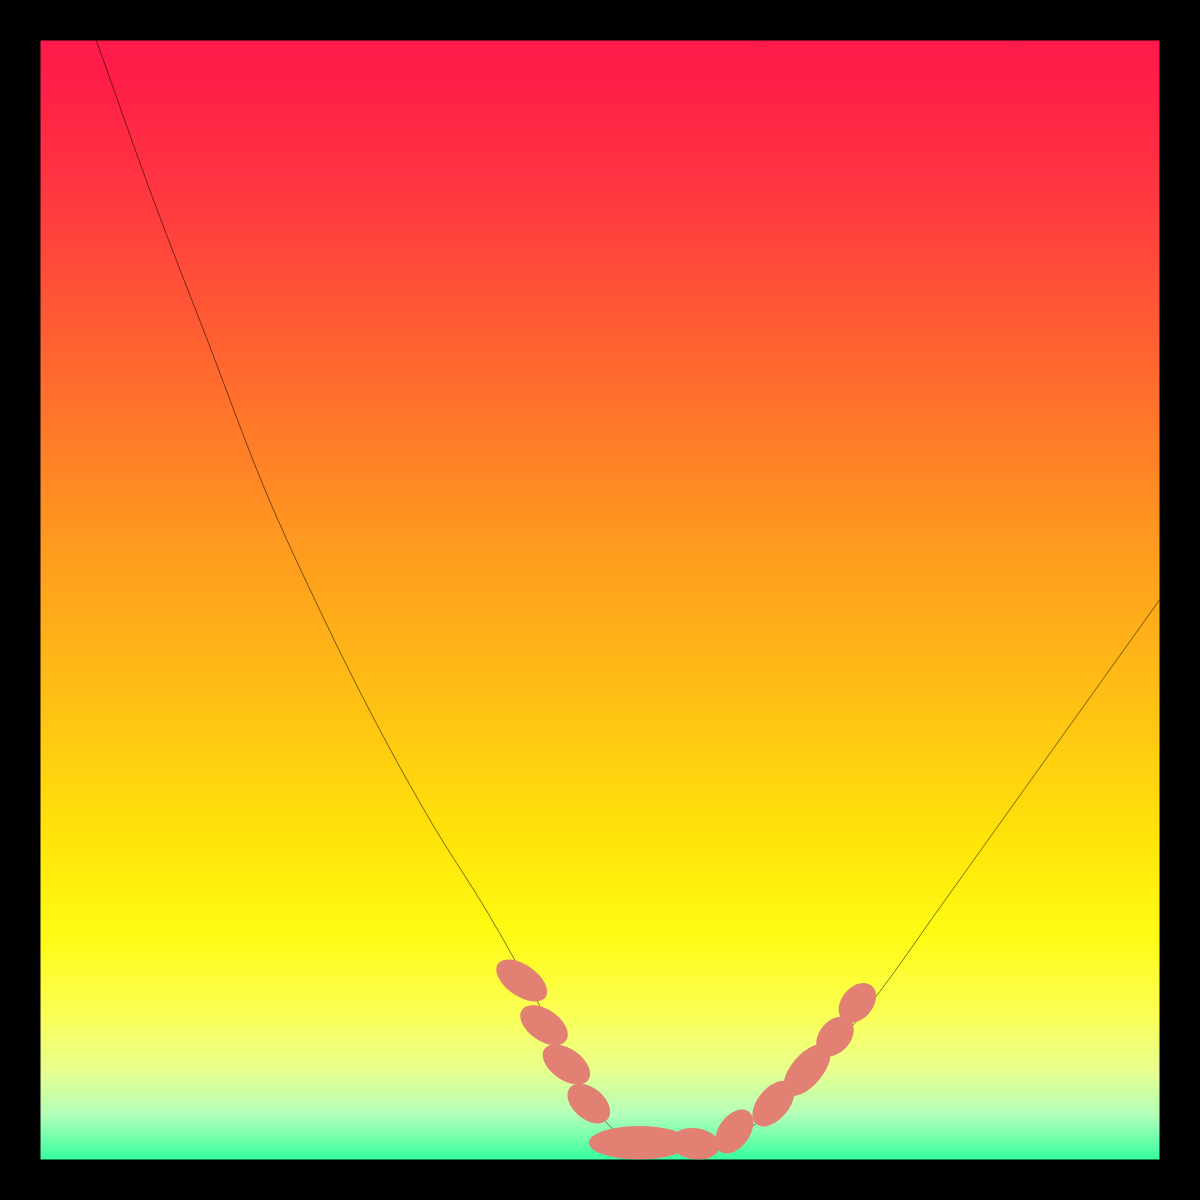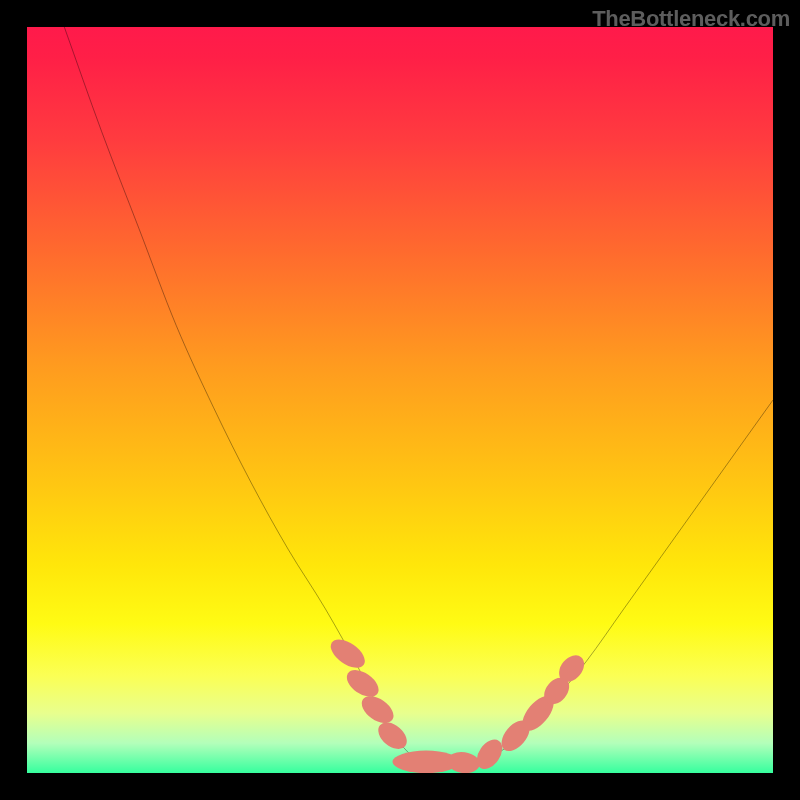--- a/index.html
+++ b/index.html
@@ -57,21 +57,20 @@
   }
   svg.curve {
     position: absolute;
     inset: 0;
   }
 </style>
 </head>
 <body>
 
 <div class="frame">
-  <div class="watermark">TheBottleneck.com</div>
 
   <div class="plot">
     <div class="gradient"></div>
     <svg class="curve" viewBox="0 0 100 100" preserveAspectRatio="none">
       <path id="curve-path" fill="none" stroke="#000" stroke-width="0.35" vector-effect="non-scaling-stroke" d="M 5.000 0.000 C 6.667 4.667, 8.333 9.500, 10.000 14.000 C 11.667 18.500, 13.333 22.667, 15.000 27.000 C 16.667 31.333, 18.333 36.000, 20.000 40.000 C 21.667 44.000, 23.333 47.500, 25.000 51.000 C 26.667 54.500, 28.333 57.833, 30.000 61.000 C 31.667 64.167, 33.333 67.167, 35.000 70.000 C 36.667 72.833, 38.333 75.167, 40.000 78.000 C 41.667 80.833, 43.333 83.833, 45.000 87.000 C 46.000 88.900, 47.000 91.250, 48.000 93.000 C 48.667 94.167, 49.333 95.167, 50.000 96.000 C 50.667 96.833, 51.333 97.556, 52.000 98.000 C 53.000 98.667, 54.000 99.000, 55.000 99.000 C 56.000 99.000, 57.000 99.000, 58.000 99.000 C 58.667 99.000, 59.333 99.000, 60.000 99.000 C 60.667 99.000, 61.333 98.389, 62.000 98.000 C 63.000 97.417, 64.000 96.833, 65.000 96.000 C 66.667 94.611, 68.333 92.833, 70.000 91.000 C 71.667 89.167, 73.333 87.167, 75.000 85.000 C 76.667 82.833, 78.333 80.333, 80.000 78.000 C 81.667 75.667, 83.333 73.333, 85.000 71.000 C 86.667 68.667, 88.333 66.333, 90.000 64.000 C 91.667 61.667, 93.333 59.333, 95.000 57.000 C 96.667 54.667, 98.333 52.333, 100.000 50.000"></path>
       <g id="markers">
           <ellipse cx="0" cy="0" rx="1.4" ry="2.6" fill="#e38074" transform="translate(43.000 84.000) rotate(-55)"></ellipse>
           <ellipse cx="0" cy="0" rx="1.4" ry="2.4" fill="#e38074" transform="translate(45.000 88.000) rotate(-55)"></ellipse>
           <ellipse cx="0" cy="0" rx="1.4" ry="2.4" fill="#e38074" transform="translate(47.000 91.500) rotate(-55)"></ellipse>
           <ellipse cx="0" cy="0" rx="1.4" ry="2.2" fill="#e38074" transform="translate(49.000 95.000) rotate(-50)"></ellipse>

